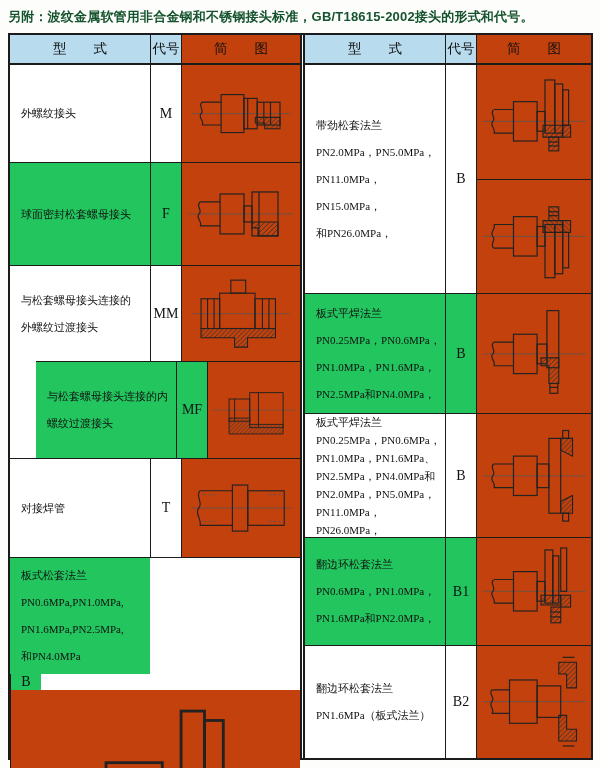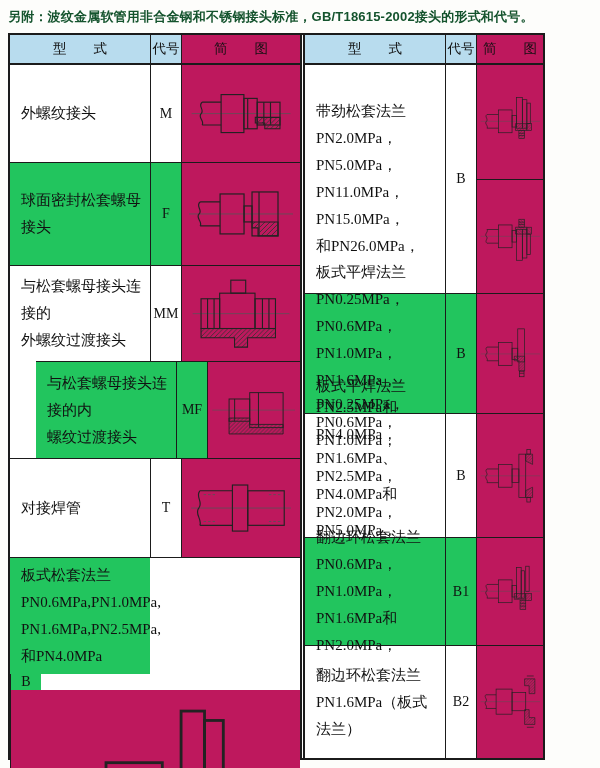--- a/index.html
+++ b/index.html
@@ -8,47 +8,47 @@
     background:#fdfdfb;
     font-family:"Liberation Serif", serif;
     color:#111;
   }
   .note{
     font-family:"Liberation Sans", sans-serif;
     font-weight:700;font-size:13px;line-height:16px;
     padding:9px 6px 8px 8px;color:#14532d;letter-spacing:.2px;
   }
   .tbl{
-    margin-left:8px;width:537px;box-sizing:border-box;
+    margin-left:8px;width:585px;box-sizing:border-box;
     border:2px solid #1b1b1b;display:flex;background:#fff;
   }
   .half{width:290px;box-sizing:border-box}
   .half.right{flex:1;border-left:5px double #1b1b1b}
   .hrow{
     height:30px;display:flex;background:#b8dcee;
     border-bottom:2px solid #1b1b1b;box-sizing:border-box;
   }
   .hrow .cell{display:flex;align-items:center;justify-content:center;
     font-size:13.5px;padding:0}
   .row{display:flex;background:#fff;box-sizing:border-box}
   .rows .row + .row{border-top:1px solid #1b1b1b}
   .row.hl .type,.row.hl .code{background:#22c55e}
   .cell{box-sizing:border-box}
   .type{
     width:140px;display:flex;align-items:center;
-    padding:4px 3px 4px 11px;font-size:15px;
+    padding:4px 3px 4px 11px;font-size:11px;
   }
   .tlines{width:100%}
   .code{
     width:31px;display:flex;align-items:center;justify-content:center;
     font-size:14px;border-left:1px solid #1b1b1b;
   }
   .diag{
     flex:1;border-left:1px solid #1b1b1b;
-    display:flex;flex-direction:column;background:#be185d;font-family:Liberation Serif, serif;
+    display:flex;flex-direction:column;background:#c2410c;font-family:Liberation Serif, serif;
   }
   .sub{flex:1;display:flex;align-items:center;justify-content:center;overflow:hidden}
   .sub + .sub{border-top:1px solid #1b1b1b}
   .sub svg{width:95%;height:94%}
   
   .ln{stroke:#222;stroke-width:1.2;fill:none;stroke-linejoin:miter}
   .ht{stroke:#222;stroke-width:1.1}
   .cl{stroke:#555;stroke-width:.8}
   .dt{stroke:#555;stroke-width:.9;stroke-dasharray:2.5 2.2;fill:none}
 </style>

